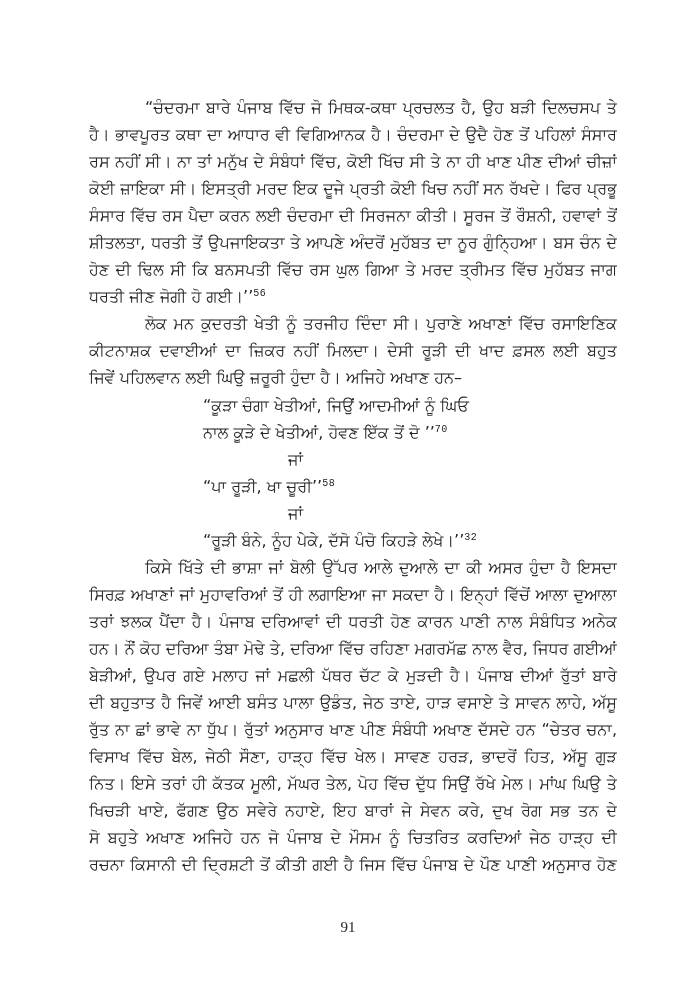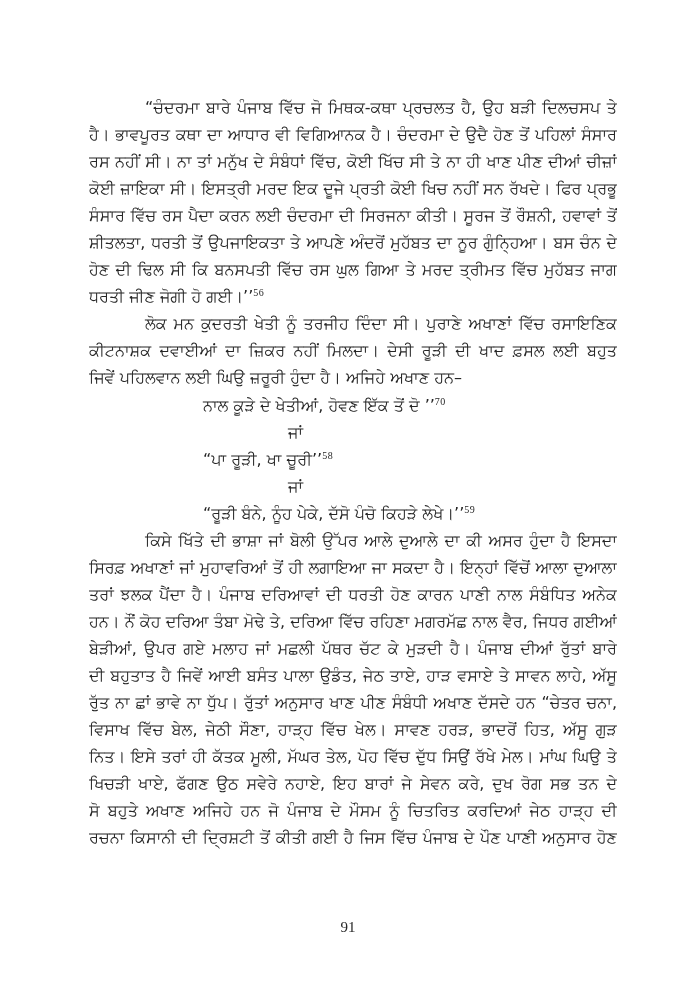--- a/index.html
+++ b/index.html
@@ -31,21 +31,21 @@
     white-space: normal;
   }
   .just {
     text-align: justify;
     text-align-last: justify;
   }
   .indent { text-indent: 56px; }
   .quote  { padding-left: 114px; }
   .jaan   { padding-left: 199px; }
   sup.fn {
-    font-family: Liberation Serif, serif;
+    font-family: Liberation Mono, monospace;
     font-size: 10px;
     line-height: 0;
     vertical-align: 6px;
     letter-spacing: 0.5px;
   }
   .pagenum {
     position: absolute;
     top: 919px;
     left: 0;
     width: 696px;
@@ -65,25 +65,26 @@
     <div class="line just"><span>ਹੈ। ਭਾਵਪੂਰਤ ਕਥਾ ਦਾ ਆਧਾਰ ਵੀ ਵਿਗਿਆਨਕ ਹੈ। ਚੰਦਰਮਾ ਦੇ ਉਦੈ ਹੋਣ ਤੋਂ ਪਹਿਲਾਂ ਸੰਸਾਰ ਵਿੱਚ</span></div>
     <div class="line just"><span>ਰਸ ਨਹੀਂ ਸੀ। ਨਾ ਤਾਂ ਮਨੁੱਖ ਦੇ ਸੰਬੰਧਾਂ ਵਿੱਚ, ਕੋਈ ਖਿੱਚ ਸੀ ਤੇ ਨਾ ਹੀ ਖਾਣ ਪੀਣ ਦੀਆਂ ਚੀਜ਼ਾਂ ਦਾ</span></div>
     <div class="line just"><span>ਕੋਈ ਜ਼ਾਇਕਾ ਸੀ। ਇਸਤ੍ਰੀ ਮਰਦ ਇਕ ਦੂਜੇ ਪ੍ਰਤੀ ਕੋਈ ਖਿਚ ਨਹੀਂ ਸਨ ਰੱਖਦੇ। ਫਿਰ ਪ੍ਰਭੂ ਨੇ</span></div>
     <div class="line just"><span>ਸੰਸਾਰ ਵਿੱਚ ਰਸ ਪੈਦਾ ਕਰਨ ਲਈ ਚੰਦਰਮਾ ਦੀ ਸਿਰਜਨਾ ਕੀਤੀ। ਸੂਰਜ ਤੋਂ ਰੌਸ਼ਨੀ, ਹਵਾਵਾਂ ਤੋਂ</span></div>
     <div class="line just"><span>ਸ਼ੀਤਲਤਾ, ਧਰਤੀ ਤੋਂ ਉਪਜਾਇਕਤਾ ਤੇ ਆਪਣੇ ਅੰਦਰੋਂ ਮੁਹੱਬਤ ਦਾ ਨੂਰ ਗੁੰਨ੍ਹਿਆ। ਬਸ ਚੰਨ ਦੇ ਉਦੈ</span></div>
     <div class="line just"><span>ਹੋਣ ਦੀ ਢਿਲ ਸੀ ਕਿ ਬਨਸਪਤੀ ਵਿੱਚ ਰਸ ਘੁਲ ਗਿਆ ਤੇ ਮਰਦ ਤ੍ਰੀਮਤ ਵਿੱਚ ਮੁਹੱਬਤ ਜਾਗ ਪਈ।</span></div>
     <div class="line"><span>ਧਰਤੀ ਜੀਣ ਜੋਗੀ ਹੋ ਗਈ।’’</span><sup class="fn">56</sup></div>
     <div class="line just indent"><span>ਲੋਕ ਮਨ ਕੁਦਰਤੀ ਖੇਤੀ ਨੂੰ ਤਰਜੀਹ ਦਿੰਦਾ ਸੀ। ਪੁਰਾਣੇ ਅਖਾਣਾਂ ਵਿੱਚ ਰਸਾਇਣਿਕ ਖਾਦਾਂ,</span></div>
     <div class="line just"><span>ਕੀਟਨਾਸ਼ਕ ਦਵਾਈਆਂ ਦਾ ਜ਼ਿਕਰ ਨਹੀਂ ਮਿਲਦਾ। ਦੇਸੀ ਰੂੜੀ ਦੀ ਖਾਦ ਫ਼ਸਲ ਲਈ ਬਹੁਤ ਜ਼ਰੂਰੀ ਸੀ</span></div>
     <div class="line"><span>ਜਿਵੇਂ ਪਹਿਲਵਾਨ ਲਈ ਘਿਉ ਜ਼ਰੂਰੀ ਹੁੰਦਾ ਹੈ। ਅਜਿਹੇ ਅਖਾਣ ਹਨ–</span></div>
+    <div class="line quote"><span>“ਕੂੜਾ ਚੰਗਾ ਖੇਤੀਆਂ, ਜਿਉਂ ਆਦਮੀਆਂ ਨੂੰ ਘਿਓ</span></div>
     <div class="line quote"><span>ਨਾਲ ਕੂੜੇ ਦੇ ਖੇਤੀਆਂ, ਹੋਵਣ ਇੱਕ ਤੋਂ ਦੋ ’’</span><sup class="fn">70</sup></div>
     <div class="line jaan"><span>ਜਾਂ</span></div>
     <div class="line quote"><span>“ਪਾ ਰੂੜੀ, ਖਾ ਚੂਰੀ’’</span><sup class="fn">58</sup></div>
     <div class="line jaan"><span>ਜਾਂ</span></div>
-    <div class="line quote"><span>“ਰੂੜੀ ਬੰਨੇ, ਨੂੰਹ ਪੇਕੇ, ਦੱਸੋ ਪੰਚੋ ਕਿਹੜੇ ਲੇਖੇ।’’</span><sup class="fn">59</sup></div>
+    <div class="line quote"><span>“ਰੂੜੀ ਬੰਨੇ, ਨੂੰਹ ਪੇਕੇ, ਦੱਸੋ ਪੰਚੋ ਕਿਹੜੇ ਲੇਖੇ।’’</span><sup class="fn">32</sup></div>
     <div class="line just indent"><span>ਕਿਸੇ ਖਿੱਤੇ ਦੀ ਭਾਸ਼ਾ ਜਾਂ ਬੋਲੀ ਉੱਪਰ ਆਲੇ ਦੁਆਲੇ ਦਾ ਕੀ ਅਸਰ ਹੁੰਦਾ ਹੈ ਇਸਦਾ ਅੰਦਾਜ਼ਾ</span></div>
     <div class="line just"><span>ਸਿਰਫ਼ ਅਖਾਣਾਂ ਜਾਂ ਮੁਹਾਵਰਿਆਂ ਤੋਂ ਹੀ ਲਗਾਇਆ ਜਾ ਸਕਦਾ ਹੈ। ਇਨ੍ਹਾਂ ਵਿੱਚੋਂ ਆਲਾ ਦੁਆਲਾ ਪੂਰੀ</span></div>
     <div class="line just"><span>ਤਰਾਂ ਝਲਕ ਪੈਂਦਾ ਹੈ। ਪੰਜਾਬ ਦਰਿਆਵਾਂ ਦੀ ਧਰਤੀ ਹੋਣ ਕਾਰਨ ਪਾਣੀ ਨਾਲ ਸੰਬੰਧਿਤ ਅਨੇਕ ਅਖਾਣ</span></div>
     <div class="line just"><span>ਹਨ। ਨੌਂ ਕੋਹ ਦਰਿਆ ਤੰਬਾ ਮੋਢੇ ਤੇ, ਦਰਿਆ ਵਿੱਚ ਰਹਿਣਾ ਮਗਰਮੱਛ ਨਾਲ ਵੈਰ, ਜਿਧਰ ਗਈਆਂ</span></div>
     <div class="line just"><span>ਬੇੜੀਆਂ, ਉਪਰ ਗਏ ਮਲਾਹ ਜਾਂ ਮਛਲੀ ਪੱਥਰ ਚੱਟ ਕੇ ਮੁੜਦੀ ਹੈ। ਪੰਜਾਬ ਦੀਆਂ ਰੁੱਤਾਂ ਬਾਰੇ ਅਖਾਣਾਂ</span></div>
     <div class="line just"><span>ਦੀ ਬਹੁਤਾਤ ਹੈ ਜਿਵੇਂ ਆਈ ਬਸੰਤ ਪਾਲਾ ਉਡੰਤ, ਜੇਠ ਤਾਏ, ਹਾੜ ਵਸਾਏ ਤੇ ਸਾਵਨ ਲਾਹੇ, ਅੱਸੂ ਦੀ</span></div>
     <div class="line just"><span>ਰੁੱਤ ਨਾ ਛਾਂ ਭਾਵੇ ਨਾ ਧੁੱਪ। ਰੁੱਤਾਂ ਅਨੁਸਾਰ ਖਾਣ ਪੀਣ ਸੰਬੰਧੀ ਅਖਾਣ ਦੱਸਦੇ ਹਨ “ਚੇਤਰ ਚਨਾ,</span></div>
     <div class="line just"><span>ਵਿਸਾਖ ਵਿੱਚ ਬੇਲ, ਜੇਠੀ ਸੌਣਾ, ਹਾੜ੍ਹ ਵਿੱਚ ਖੇਲ। ਸਾਵਣ ਹਰੜ, ਭਾਦਰੋਂ ਹਿਤ, ਅੱਸੂ ਗੁੜ ਖਾਇਓ</span></div>
     <div class="line just"><span>ਨਿਤ। ਇਸੇ ਤਰਾਂ ਹੀ ਕੱਤਕ ਮੂਲੀ, ਮੱਘਰ ਤੇਲ, ਪੋਹ ਵਿੱਚ ਦੁੱਧ ਸਿਉਂ ਰੱਖੇ ਮੇਲ। ਮਾਂਘ ਘਿਉ ਤੇ</span></div>
     <div class="line just"><span>ਖਿਚੜੀ ਖਾਏ, ਫੱਗਣ ਉਠ ਸਵੇਰੇ ਨਹਾਏ, ਇਹ ਬਾਰਾਂ ਜੇ ਸੇਵਨ ਕਰੇ, ਦੁਖ ਰੋਗ ਸਭ ਤਨ ਦੇ ਹਰੇ।’’</span></div>

